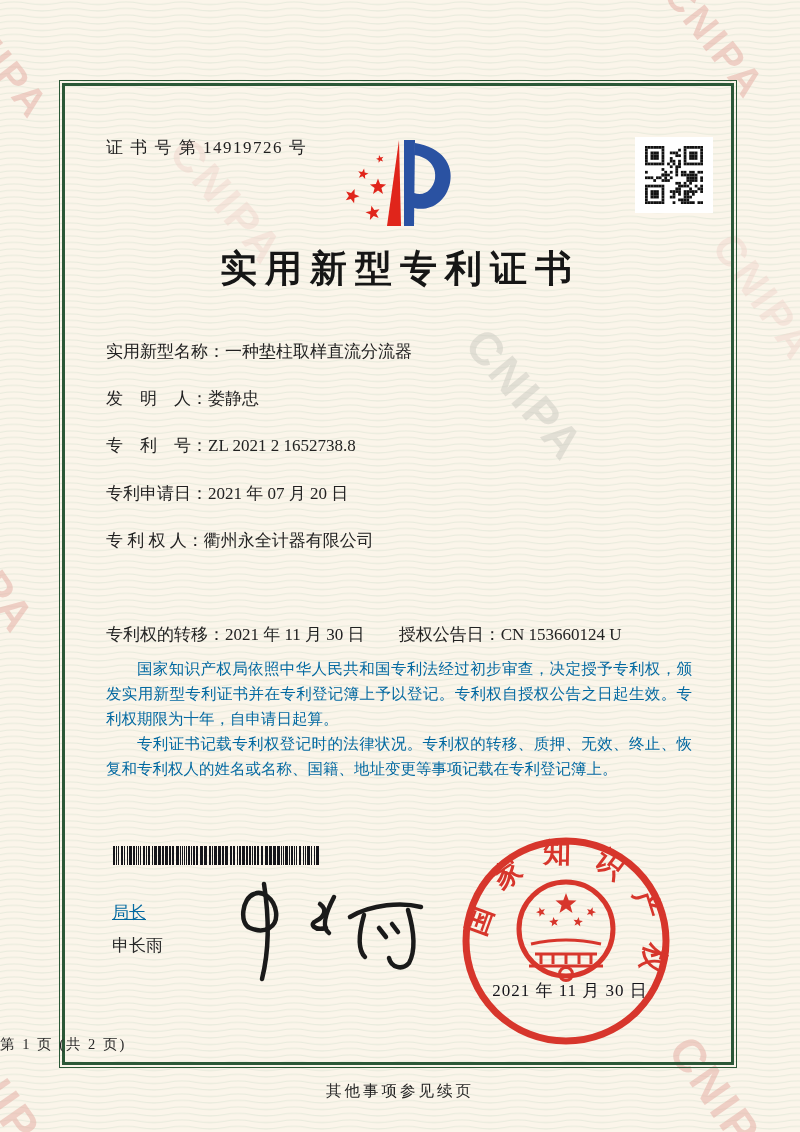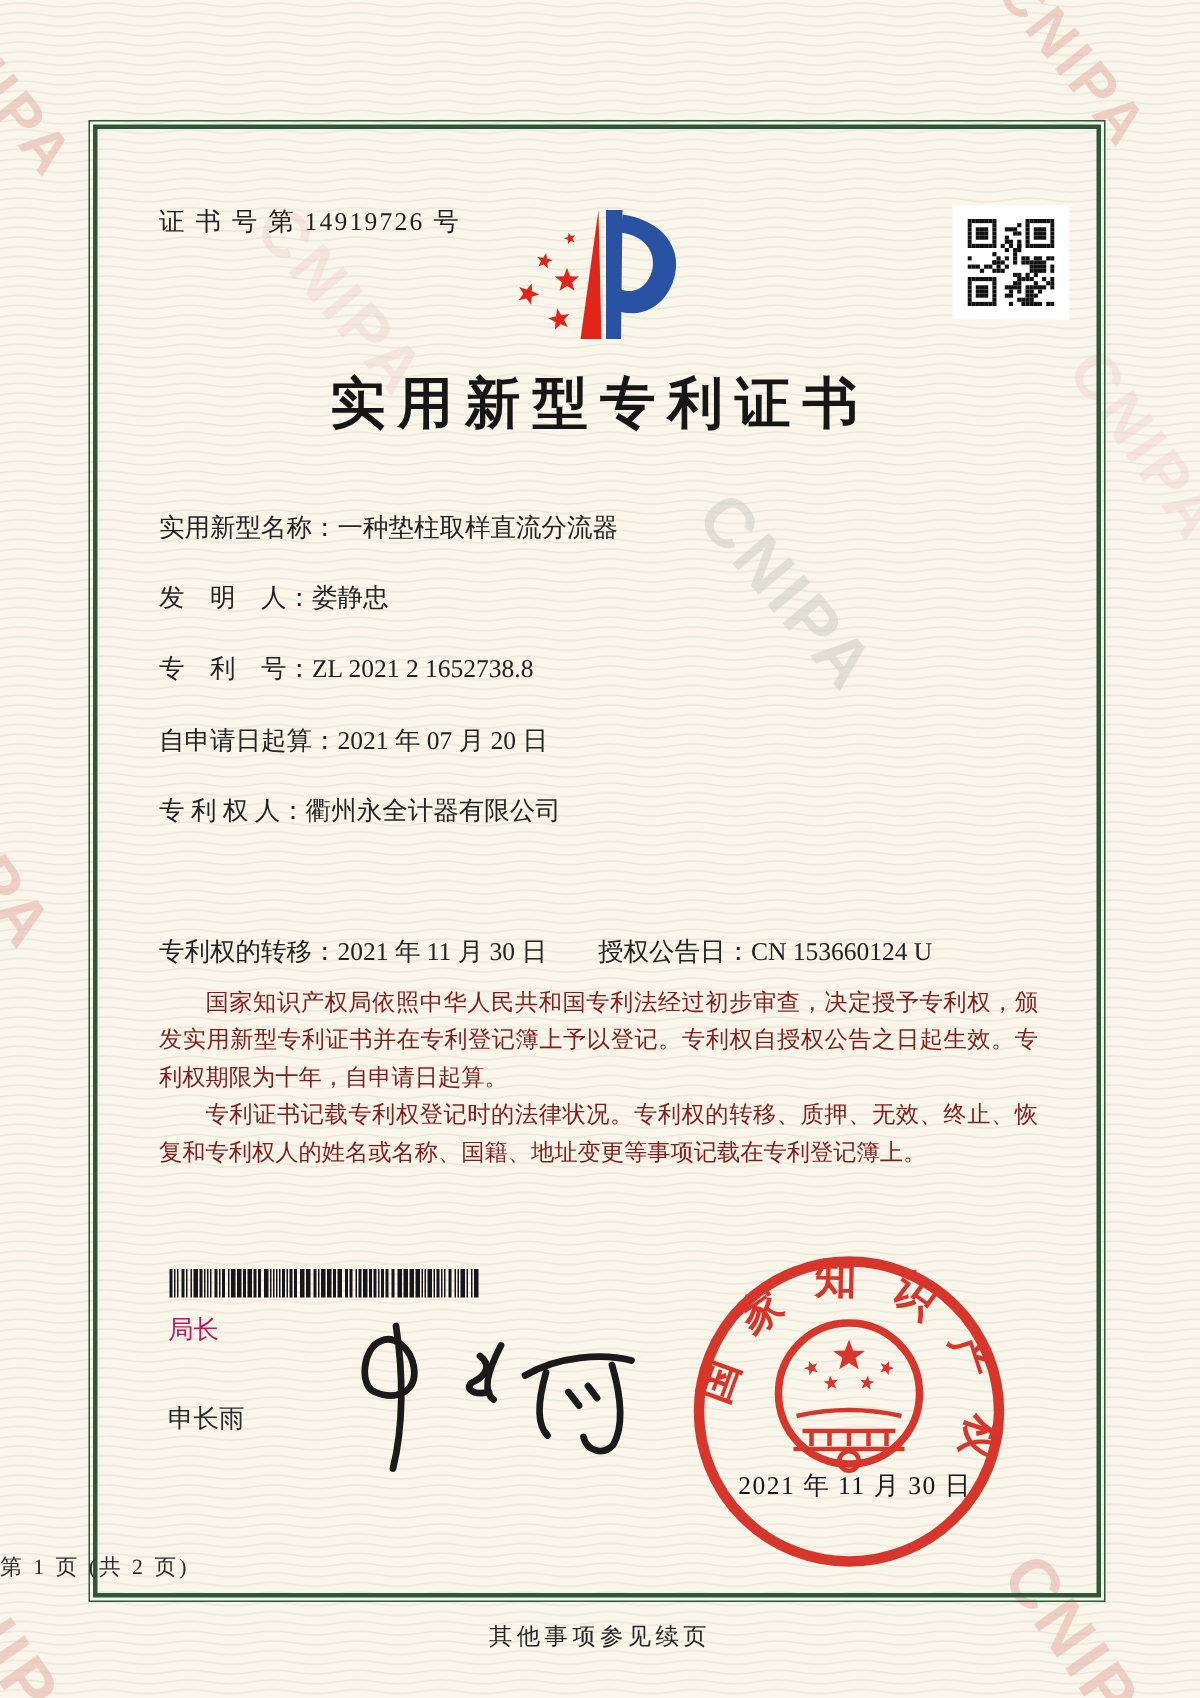--- a/index.html
+++ b/index.html
@@ -38,27 +38,27 @@
 
   .title { left:0; top:244px; width:100%; text-align:center;
            font-size:37px; font-weight:bold; letter-spacing:8px; color:#161616; }
 
   .field-row { left:106px; font-size:17px; white-space:nowrap; }
   .field-row .lab { color:#222; }
   .field-row .val { color:#222; }
   .pair2 { margin-left:34px; }
 
   .paragraphs { left:106px; top:656px; width:586px; font-size:15.5px;
-                line-height:25px; text-align:justify; color:#7f1d1d; }
+                line-height:25px; text-align:justify; color:#0369a1; }
   .paragraphs p { text-indent:2em; }
 
   .barcode { left:113px; top:846px; width:205px; height:19px; }
   .barcode i { position:absolute; top:0; bottom:0; background:#15151a; }
 
-  .director-title { left:112px; top:875px; font-size:17px; font-family:"Liberation Sans",sans-serif; color:#be185d; }
+  .director-title { left:112px; top:901px; font-size:17px; font-family:"Liberation Sans",sans-serif; color:#0369a1;text-decoration:underline; }
   .director-name  { left:112px; top:934px; font-size:17px; font-family:"Liberation Sans",sans-serif; color:#2a2a2a; }
 
   .signature { left:212px; top:876px; z-index:4; }
 
   .seal { left:457px; top:832px; z-index:4; opacity:0.93; }
   .seal-date { left:492px; top:979px; width:156px; text-align:center; z-index:5;
                font-size:17px; letter-spacing:1px; color:#14141a; }
 
   .page-indicator { left:0; top:1035px; width:100%; 
                     font-size:14.5px; letter-spacing:2px; color:#2a2a2a; }
@@ -324,21 +324,21 @@
     <div class="abs field-row" style="top:340px">
       <span class="lab">实用新型名称：</span><span class="val">一种垫柱取样直流分流器</span>
     </div>
     <div class="abs field-row" style="top:387px">
       <span class="lab">发　明　人：</span><span class="val">娄静忠</span>
     </div>
     <div class="abs field-row" style="top:434px">
       <span class="lab">专　利　号：</span><span class="val">ZL 2021 2 1652738.8</span>
     </div>
     <div class="abs field-row" style="top:482px">
-      <span class="lab">自申请日起算：</span><span class="val">2021 年 07 月 20 日</span>
+      <span class="lab">专利申请日：</span><span class="val">2021 年 07 月 20 日</span>
     </div>
     <div class="abs field-row" style="top:529px">
       <span class="lab">专 利 权 人：</span><span class="val">衢州永全计器有限公司</span>
     </div>
     <div class="abs field-row" style="top:623px">
       <span class="lab">专利权的转移：</span><span class="val">2021 年 11 月 30 日</span><span class="lab pair2">授权公告日：</span><span class="val">CN 153660124 U</span>
     </div>
 
     <div class="abs paragraphs">
       <p>国家知识产权局依照中华人民共和国专利法经过初步审查，决定授予专利权，颁发实用新型专利证书并在专利登记簿上予以登记。专利权自授权公告之日起生效。专利权期限为十年，自申请日起算。</p>

